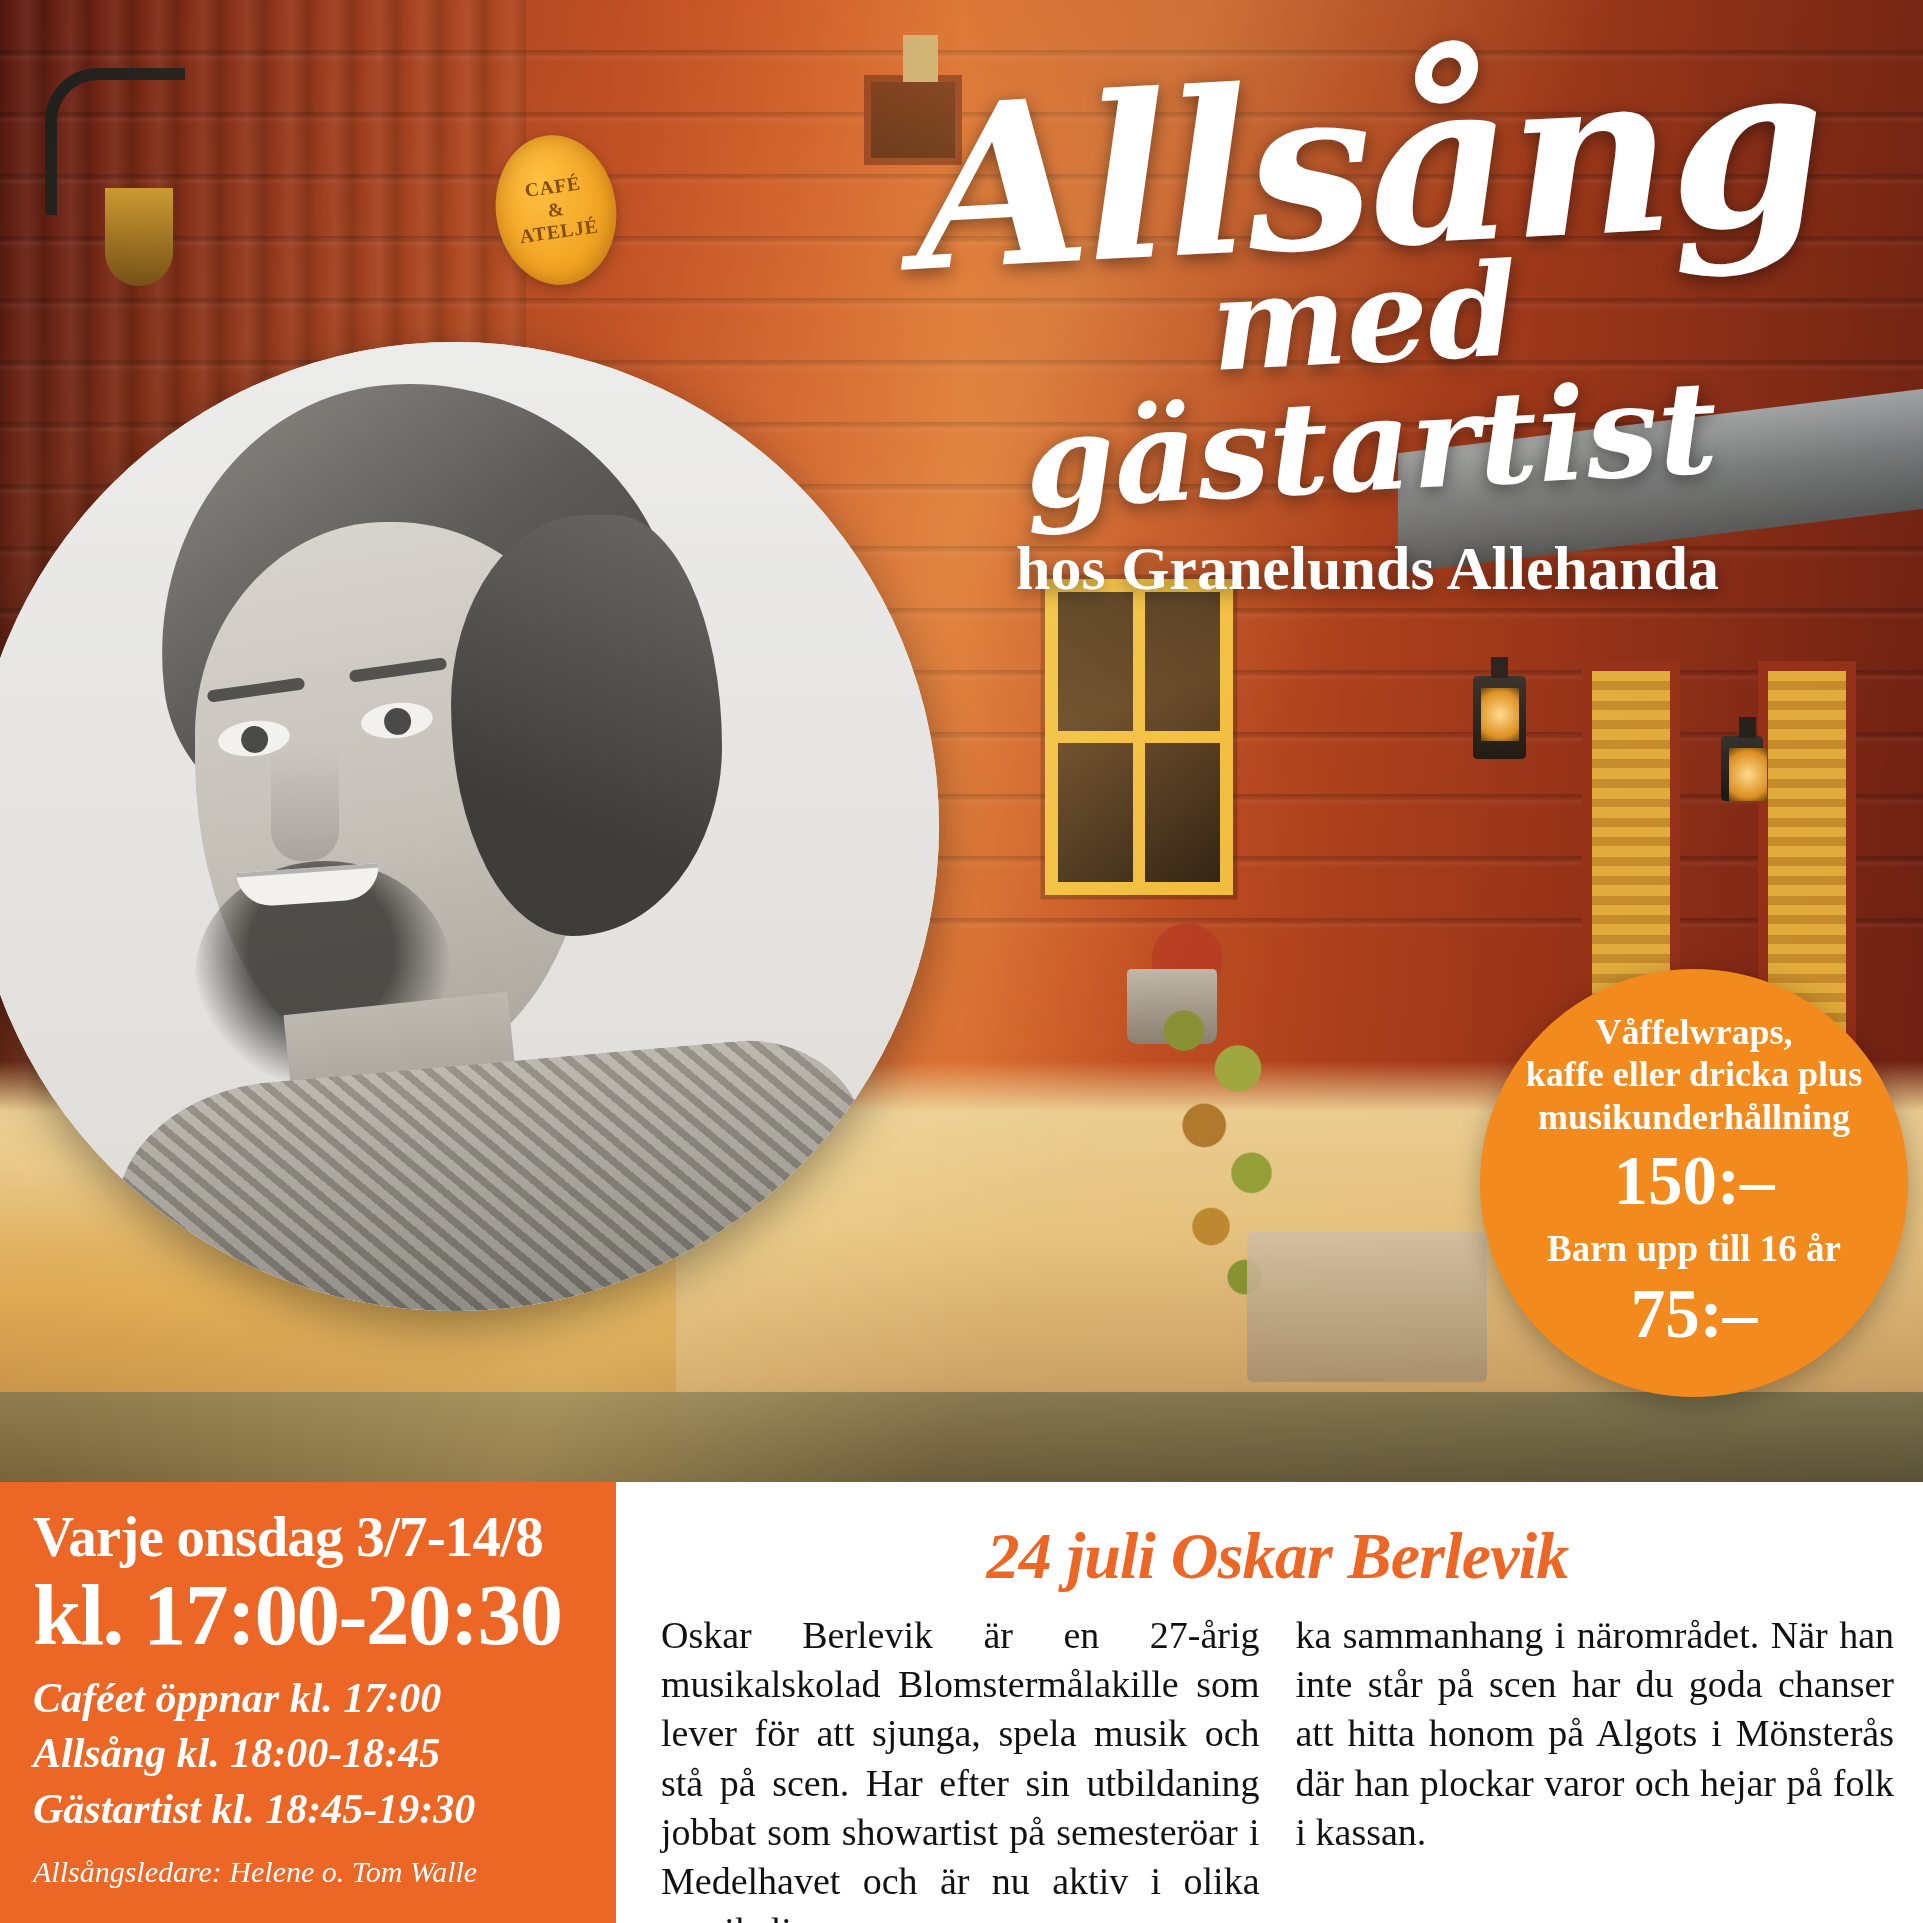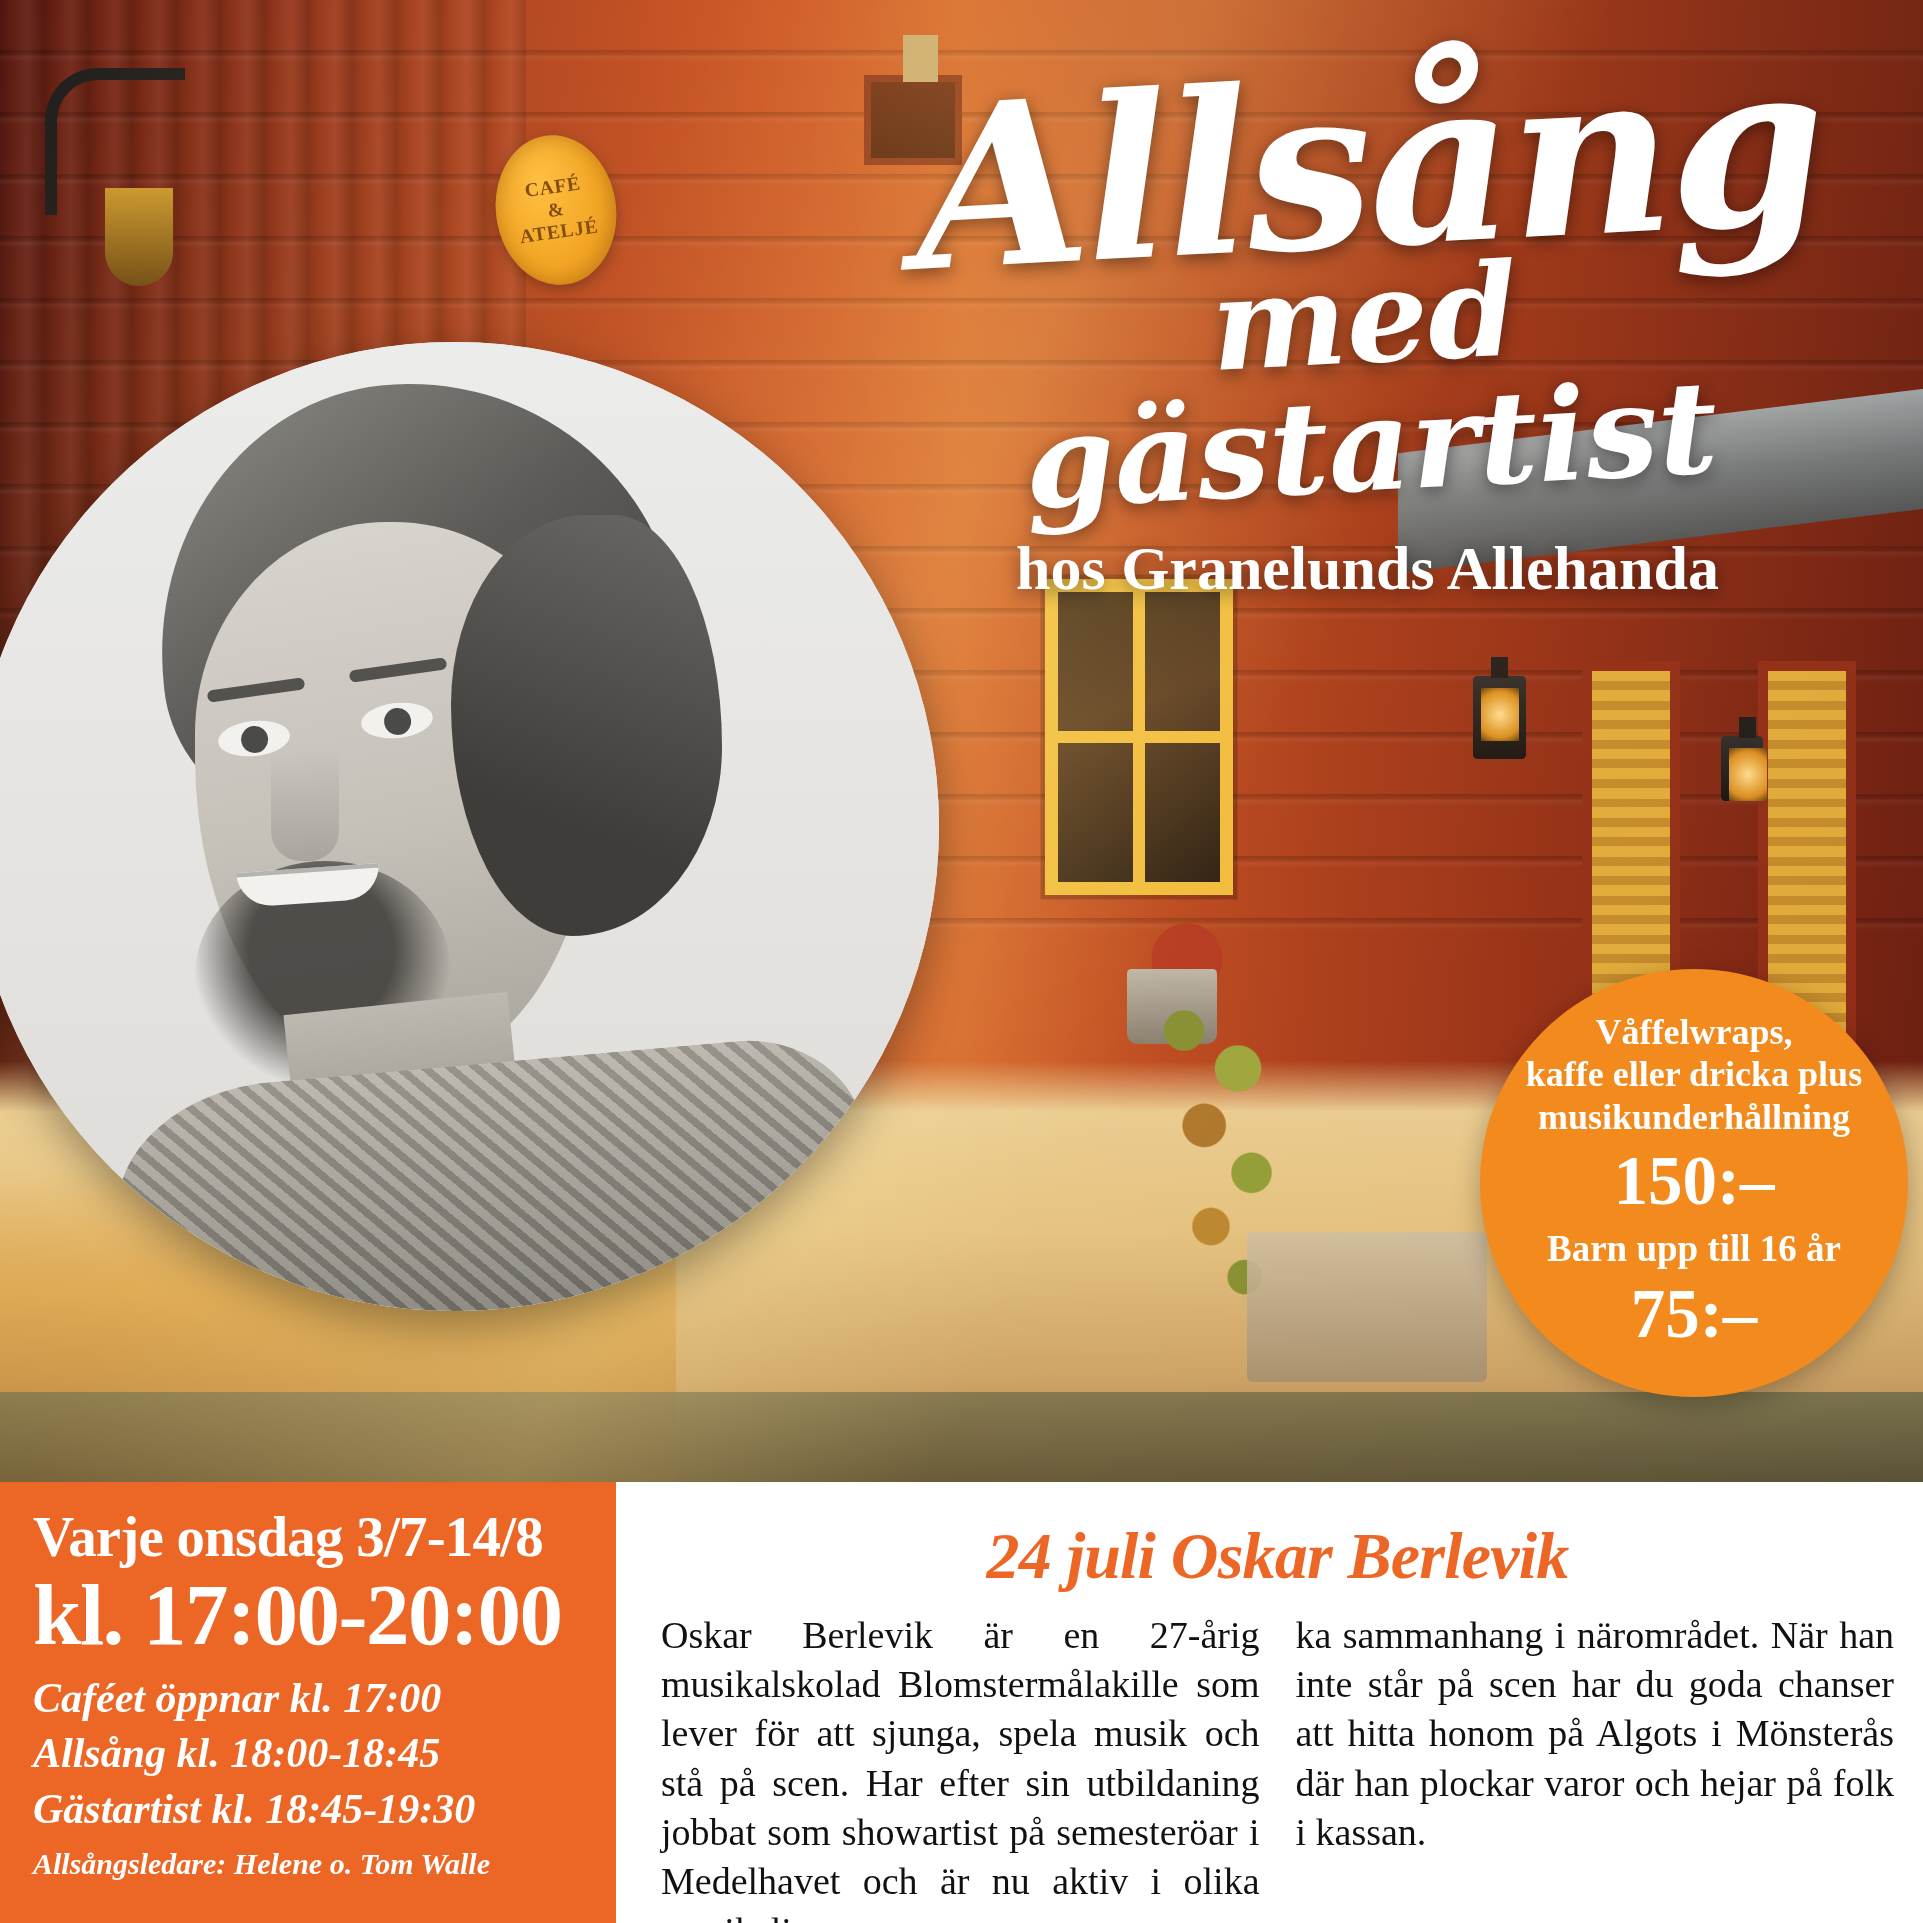--- a/index.html
+++ b/index.html
@@ -406,23 +406,23 @@
   .schedule .s-line {
     font-style: italic;
     font-weight: bold;
     font-size: 42px;
     line-height: 1.32;
     margin-top: 10.5px;
   }
   .schedule .s-line + .s-line { margin-top: 0; }
   .schedule .s-leader {
     font-style: italic;
-    font-weight: bold;
+    font-weight: normal;
     font-size: 30px;
-    margin-top: 10px;
+    margin-top: 18px;
   }
 
   
   .article {
     position: absolute;
     left: 646px; top: 0;
     width: 1278px; height: 442px;
     padding: 36px 30px 15px 15px;
   }
   .article h2 {
@@ -526,21 +526,21 @@
 musikunderhållning</div>
     <div class="big">150:–</div>
     <div class="l2">Barn upp till 16 år</div>
     <div class="big2">75:–</div>
   </div>
 
   <div class="bottom">
 
     <div class="schedule">
       <div class="s-date">Varje onsdag 3/7-14/8</div>
-      <div class="s-time">kl. 17:00-20:00</div>
+      <div class="s-time">kl. 17:00-20:30</div>
       <div class="s-line">Caféet öppnar kl. 17:00</div>
       <div class="s-line">Allsång kl. 18:00-18:45</div>
       <div class="s-line">Gästartist kl. 18:45-19:30</div>
       <div class="s-leader">Allsångsledare: Helene o. Tom Walle</div>
     </div>
 
     <div class="article">
       <h2>24 juli Oskar Berlevik</h2>
       <div class="cols">
         <p>Oskar Berlevik är en 27-årig musikalskolad Blomstermålakille som lever för att sjunga, spela musik och stå på scen. Har efter sin utbildaning jobbat som showartist på semesteröar i Medelhavet och är nu aktiv i olika musikalis-</p>

